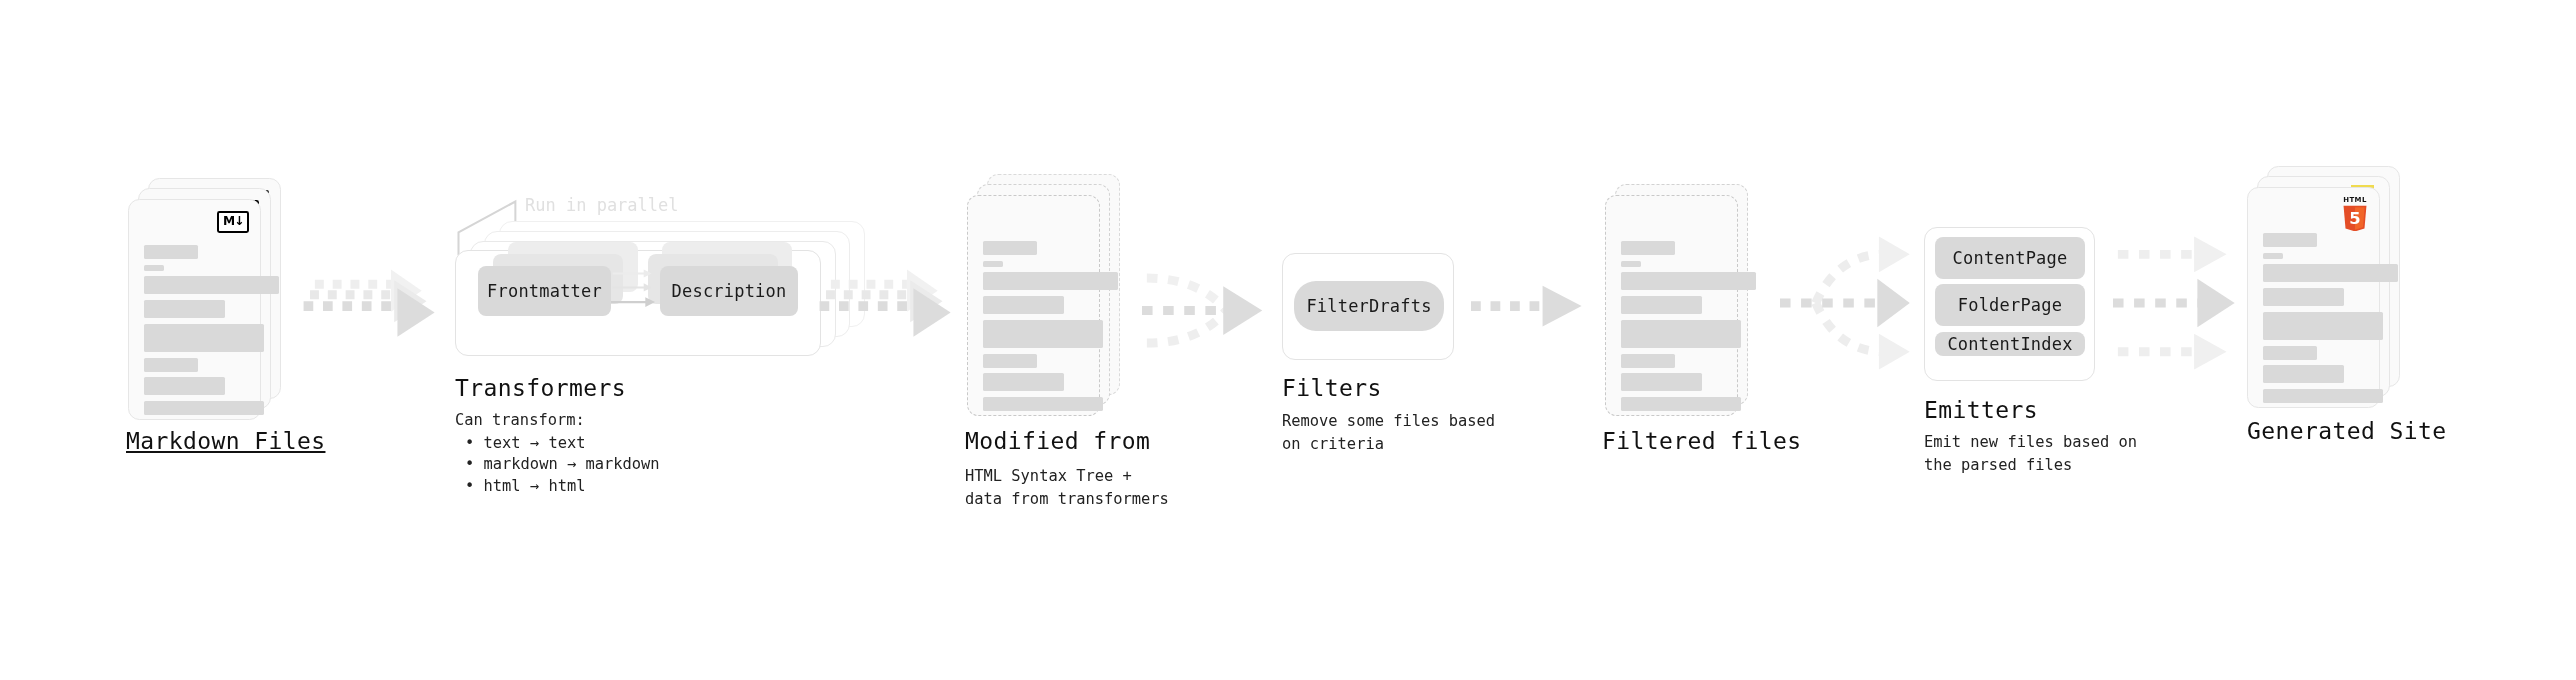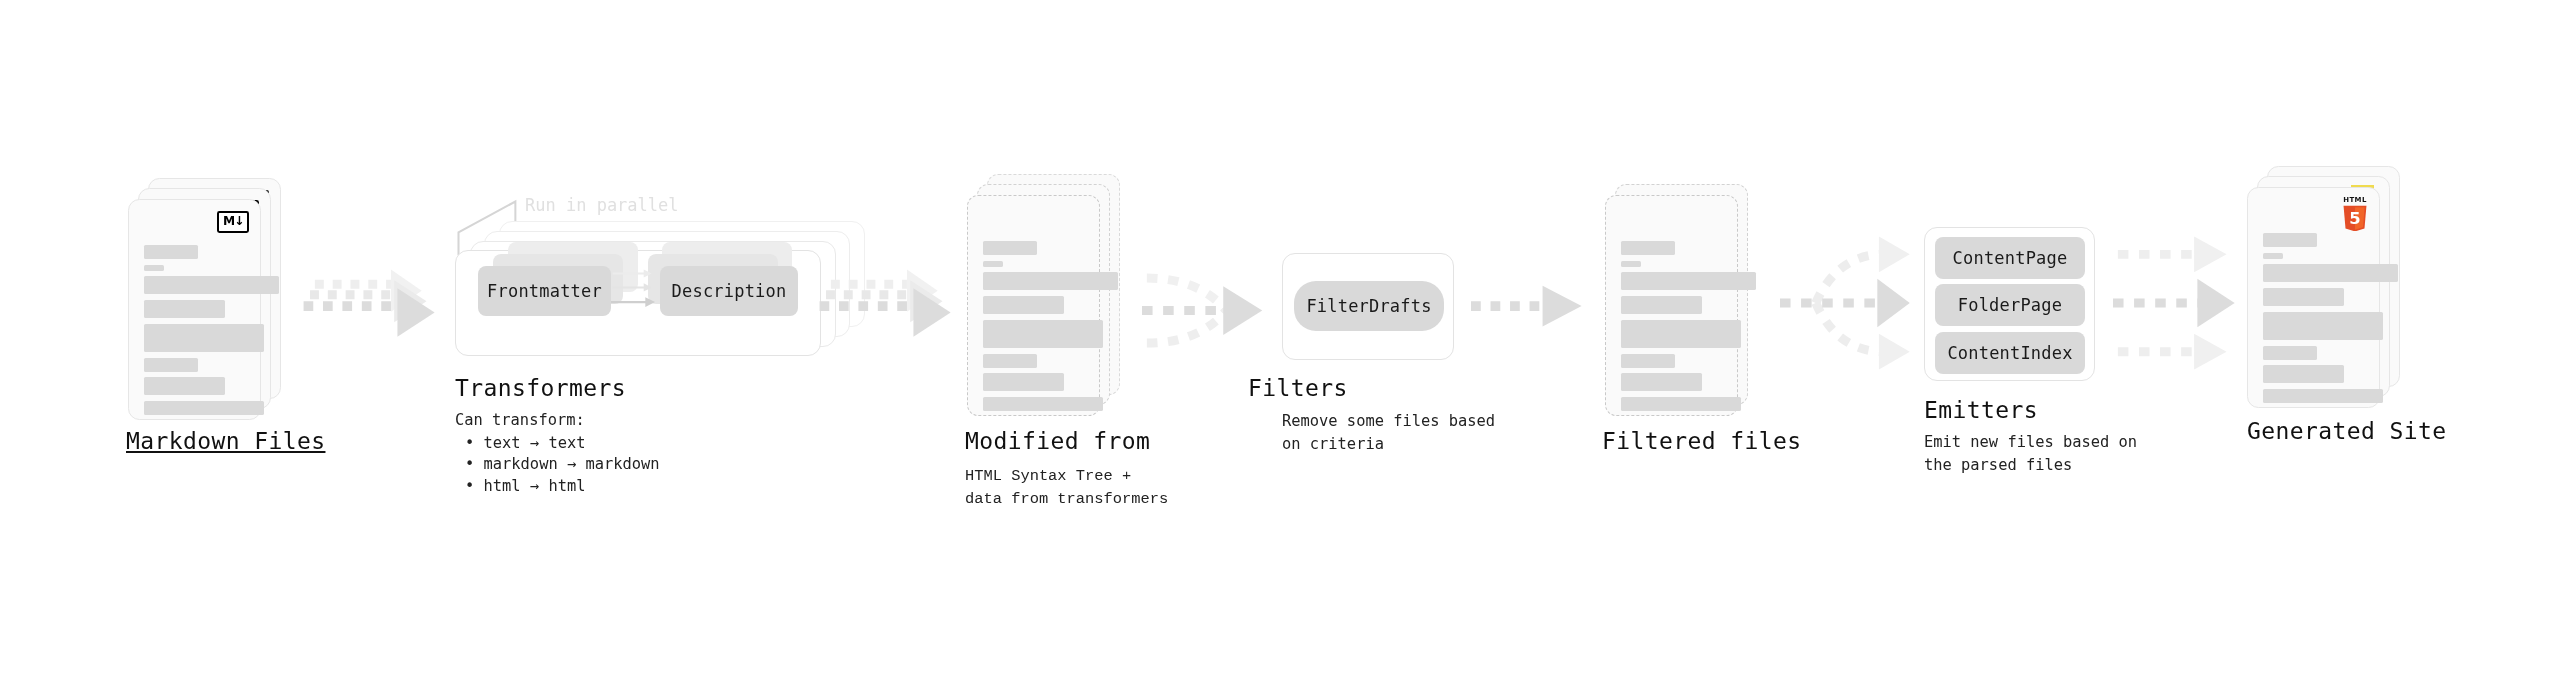--- a/index.html
+++ b/index.html
@@ -190,39 +190,39 @@
         <div class="ln" style="width:135px;height:18px;margin-top:4.9px;"></div>
         <div class="ln" style="width:81px;height:18px;"></div>
         <div class="ln" style="width:120px;height:28px;"></div>
         <div class="ln" style="width:54px;height:14px;"></div>
         <div class="ln" style="width:81px;height:18px;"></div>
         <div class="ln" style="width:120px;height:14px;"></div>
       </div>
     </div>
   </div>
   <div class="title" style="left:965px;top:428px;">Modified from</div>
-  <div class="sub" style="left:965px;top:465px;font-family:Liberation Mono, monospace;">HTML Syntax Tree +
+  <div class="sub" style="left:965px;top:465px;">HTML Syntax Tree +
 data from transformers</div>
 
   <svg class="arrowsvg" style="left:1142px;top:260px;width:130px;height:106px;" viewBox="0 0 160 130">
     <g fill="none" stroke-width="11" stroke-dasharray="13 13">
       <path d="M6 22 Q70 22 104 62" stroke="#f0f0f0"></path>
       <path d="M6 102 Q70 102 104 62" stroke="#eeeeee"></path>
       <line x1="0" y1="62" x2="106" y2="62" stroke="#dcdcdc"></line>
     </g>
     <polygon points="100,32 148,62 100,92" fill="#dcdcdc"></polygon>
   </svg>
 
   <div class="node">
     <div class="panel" style="left:1282px;top:253px;width:172px;height:107px;"></div>
     <div class="chip" style="left:1294px;top:281px;width:150px;height:50px;border-radius:22px;">
       <span>FilterDrafts</span>
     </div>
   </div>
-  <div class="title" style="left:1248px;top:375px;text-align:right;">Filters</div>
+  <div class="title" style="left:1282px;top:375px;text-align:right;">Filters</div>
   <div class="sub" style="left:1282px;top:410px;">Remove some files based
 on criteria</div>
 
   <svg class="arrowsvg" style="left:1471px;top:284px;width:122px;height:49px;" viewBox="0 0 150 60">
     <g stroke="#dcdcdc" stroke-width="12" stroke-dasharray="12 12" fill="none">
       <line x1="0" y1="27" x2="94" y2="27"></line>
     </g>
     <polygon points="88,2 136,27 88,52" fill="#dcdcdc"></polygon>
   </svg>
 
@@ -255,21 +255,21 @@
   </svg>
 
   <div class="node">
     <div class="panel" style="left:1924px;top:227px;width:171px;height:154px;"></div>
     <div class="chip" style="left:1935px;top:237px;width:150px;height:42px;">
       <span>ContentPage</span>
     </div>
     <div class="chip" style="left:1935px;top:284px;width:150px;height:42px;">
       <span>FolderPage</span>
     </div>
-    <div class="chip" style="left:1935px;top:332px;width:150px;height:42px;">
+    <div class="chip" style="left:1935px;top:332px;width:150px;height:24px;">
       <span>ContentIndex</span>
     </div>
   </div>
   <div class="title" style="left:1924px;top:397px;">Emitters</div>
   <div class="sub" style="left:1924px;top:431px;">Emit new files based on
 the parsed files</div>
 
   <svg class="arrowsvg" style="left:2113px;top:228px;width:146px;height:163px;" viewBox="0 0 180 200">
     <g fill="none" stroke-width="11" stroke-dasharray="13 13">
       <line x1="6" y1="32" x2="104" y2="32" stroke="#eeeeee"></line>

